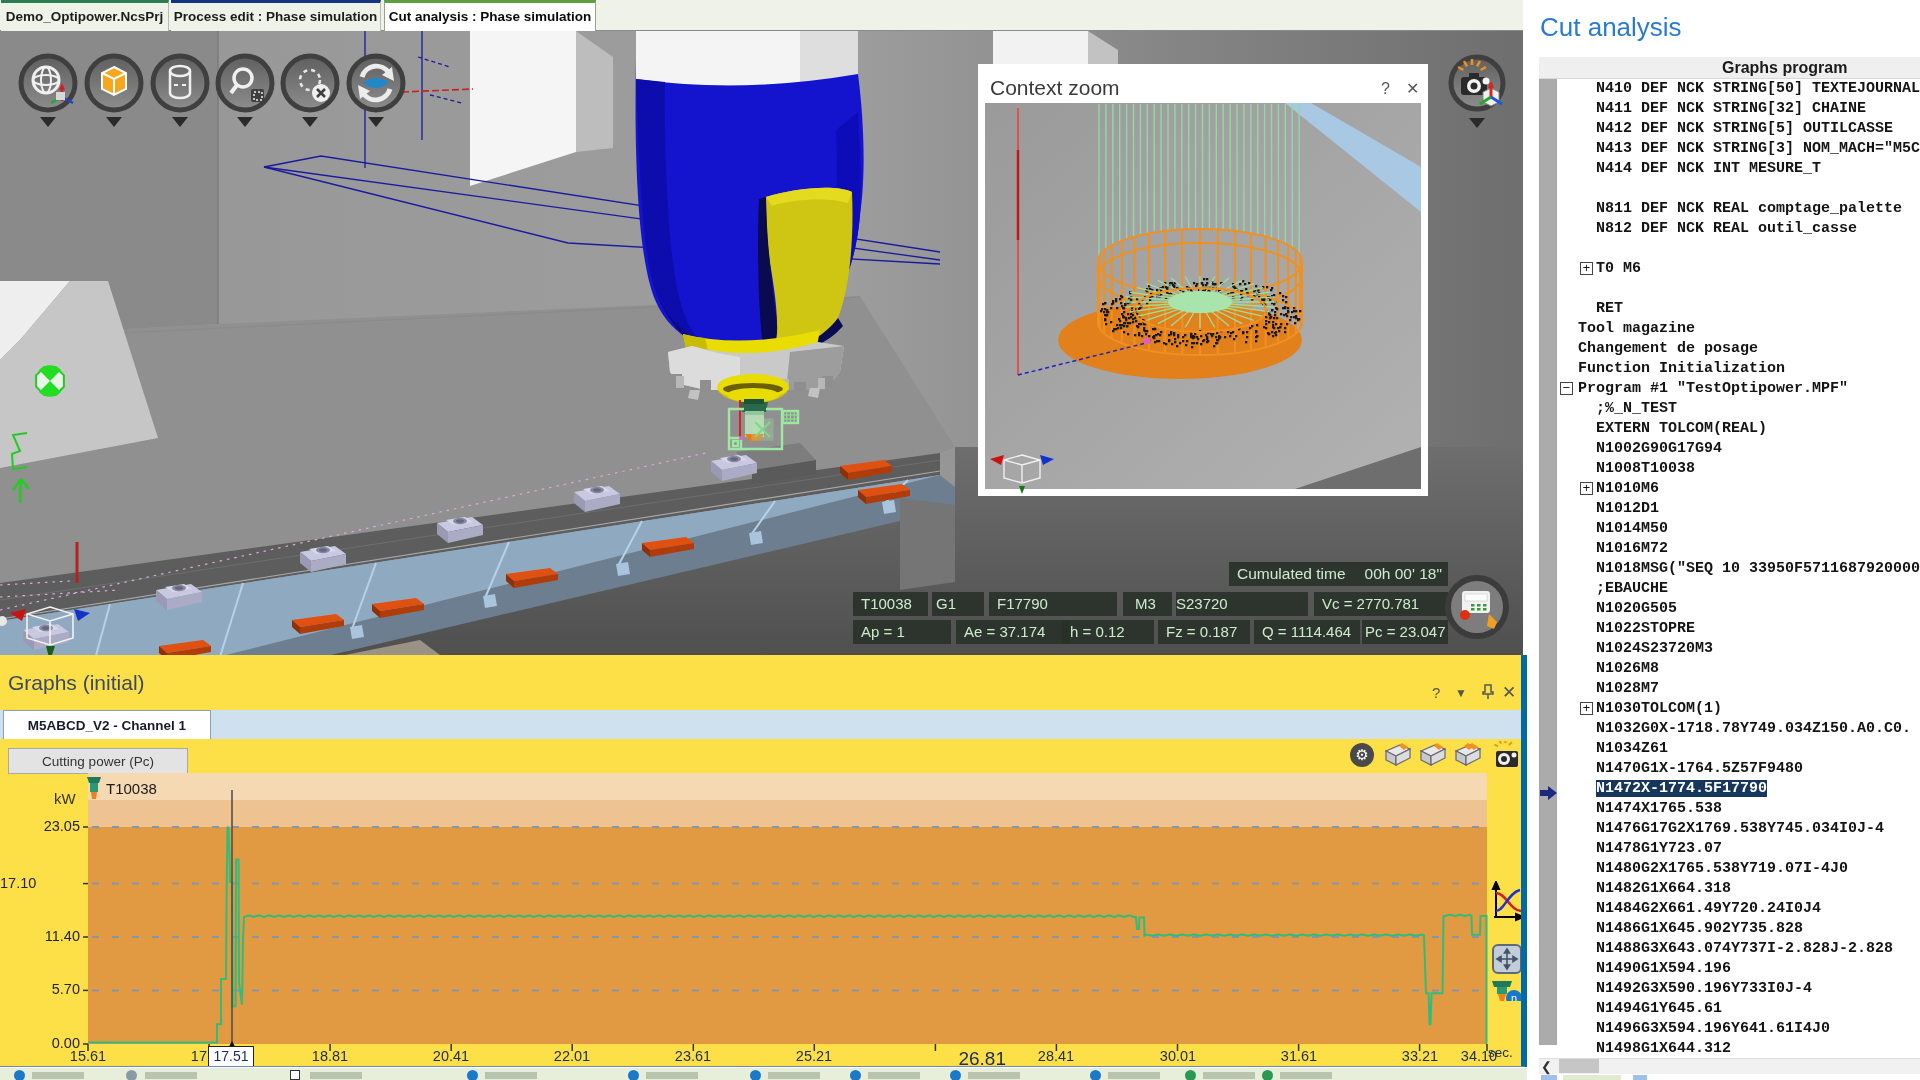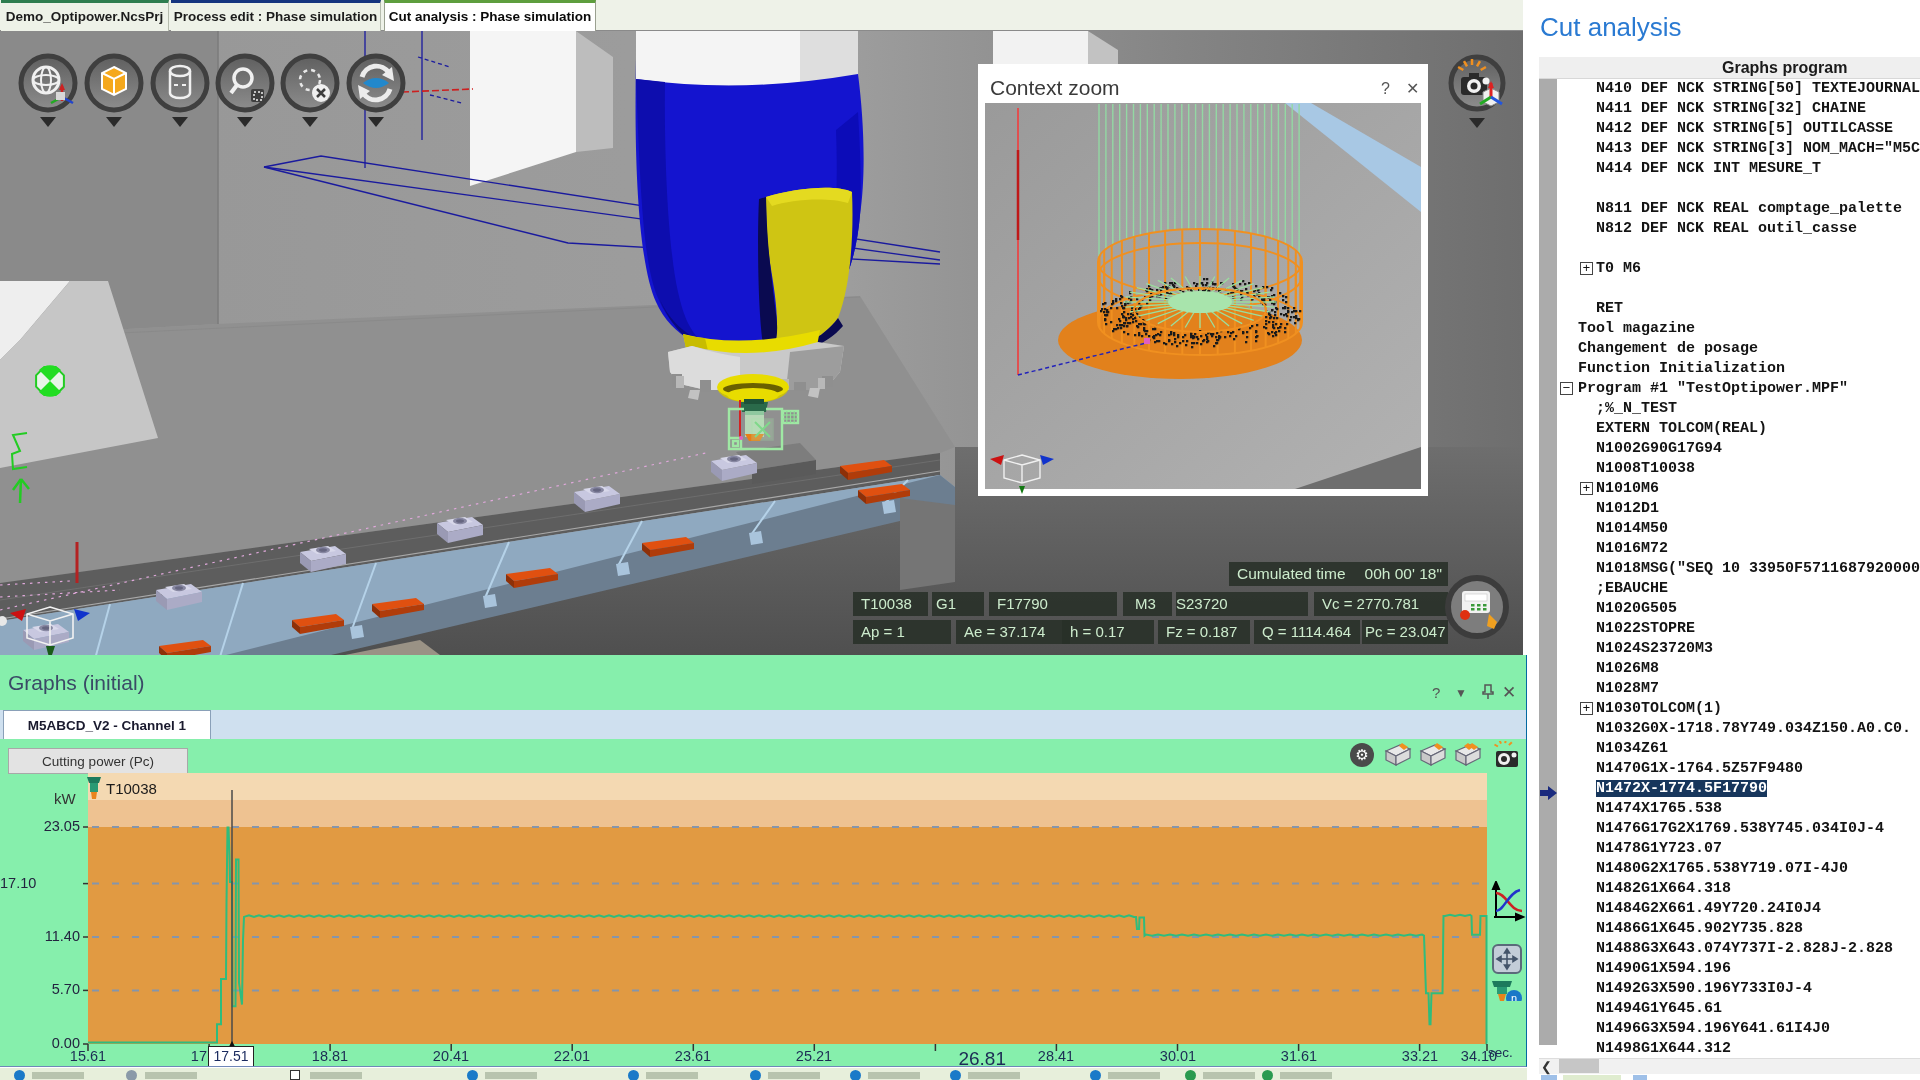--- a/index.html
+++ b/index.html
@@ -885,41 +885,41 @@
 </svg>
 <div class="abs" style="left:1229px;top:531px;width:219px;height:24px;background:rgba(40,48,40,0.88);color:#cdeccd;font-size:15.5px;line-height:24px"><span style="padding-left:8px">Cumulated time</span><span style="position:absolute;right:6px">00h 00' 18"</span></div>
 <div class="abs" style="left:853px;top:561px;width:75px;height:24px;background:rgba(40,48,40,0.88);color:#cdeccd;font-size:15px;line-height:24px;white-space:nowrap;padding-left:8px">T10038</div>
 <div class="abs" style="left:932px;top:561px;width:52px;height:24px;background:rgba(40,48,40,0.88);color:#cdeccd;font-size:15px;line-height:24px;white-space:nowrap;padding-left:4px">G1</div>
 <div class="abs" style="left:989px;top:561px;width:128px;height:24px;background:rgba(40,48,40,0.88);color:#cdeccd;font-size:15px;line-height:24px;white-space:nowrap;padding-left:8px">F17790</div>
 <div class="abs" style="left:1123px;top:561px;width:49px;height:24px;background:rgba(40,48,40,0.88);color:#cdeccd;font-size:15px;line-height:24px;white-space:nowrap;padding-left:12px">M3</div>
 <div class="abs" style="left:1176px;top:561px;width:132px;height:24px;background:rgba(40,48,40,0.88);color:#cdeccd;font-size:15px;line-height:24px;white-space:nowrap;padding-left:0">S23720</div>
 <div class="abs" style="left:1314px;top:561px;width:134px;height:24px;background:rgba(40,48,40,0.88);color:#cdeccd;font-size:15px;line-height:24px;white-space:nowrap;padding-left:8px">Vc = 2770.781</div>
 <div class="abs" style="left:853px;top:589px;width:98px;height:24px;background:rgba(40,48,40,0.88);color:#cdeccd;font-size:15px;line-height:24px;white-space:nowrap;padding-left:8px">Ap = 1</div>
 <div class="abs" style="left:956px;top:589px;width:114px;height:24px;background:rgba(40,48,40,0.88);color:#cdeccd;font-size:15px;line-height:24px;white-space:nowrap;padding-left:8px">Ae = 37.174</div>
-<div class="abs" style="left:1062px;top:589px;width:92px;height:24px;background:rgba(40,48,40,0.88);color:#cdeccd;font-size:15px;line-height:24px;white-space:nowrap;padding-left:8px">h = 0.17</div>
+<div class="abs" style="left:1062px;top:589px;width:92px;height:24px;background:rgba(40,48,40,0.88);color:#cdeccd;font-size:15px;line-height:24px;white-space:nowrap;padding-left:8px">h = 0.12</div>
 <div class="abs" style="left:1158px;top:589px;width:92px;height:24px;background:rgba(40,48,40,0.88);color:#cdeccd;font-size:15px;line-height:24px;white-space:nowrap;padding-left:8px">Fz = 0.187</div>
 <div class="abs" style="left:1254px;top:589px;width:106px;height:24px;background:rgba(40,48,40,0.88);color:#cdeccd;font-size:15px;line-height:24px;white-space:nowrap;padding-left:8px">Q = 1114.464</div>
 <div class="abs" style="left:1362px;top:589px;width:86px;height:24px;background:rgba(40,48,40,0.88);color:#cdeccd;font-size:15px;line-height:24px;white-space:nowrap;padding-left:3px">Pc&nbsp;=&nbsp;23.047</div>
 <svg class="abs" style="left:1444px;top:543px" width="68" height="68">
 <circle cx="33" cy="33" r="29" fill="#7d7d7d" stroke="#3c3c3c" stroke-width="6"></circle>
 <rect x="18" y="17" width="28" height="22" rx="3" fill="#f2f2f2"></rect>
 <rect x="21" y="20" width="22" height="7" fill="#ffffff" stroke="#bbb" stroke-width="0.5"></rect>
 <g fill="#3a9a3a">
 <rect x="27" y="30" width="3.5" height="2.5"></rect>
 <rect x="33" y="30" width="3.5" height="2.5"></rect>
 <rect x="39" y="30" width="3.5" height="2.5"></rect>
 <rect x="27" y="34" width="3.5" height="2.5"></rect>
 <rect x="33" y="34" width="3.5" height="2.5"></rect>
 <rect x="39" y="34" width="3.5" height="2.5"></rect>
 </g>
 <circle cx="21" cy="41" r="5" fill="#e03010"></circle>
 <path d="M45,40 L53,48 L50,55 L43,52 Z" fill="#f0a020"></path>
 </svg>
 </div>
-<div class="abs" style="left:0;top:655px;width:1527px;height:412px;background:#86efac;border-right:1px solid #0369a1;border-bottom:1px solid #7088b8;overflow:hidden">
+<div class="abs" style="left:0;top:655px;width:1527px;height:412px;background:#fde047;border-right:6px solid #0369a1;border-bottom:1px solid #7088b8;overflow:hidden">
 <div class="abs" style="left:8px;top:16px;font-size:21px;color:#3a4a66">Graphs (initial)</div>
 <div class="abs" style="left:1432px;top:29px;font-size:15px;color:#555">?</div>
 <div class="abs" style="left:1455px;top:31px;font-size:12px;color:#555">▼</div>
 <svg class="abs" style="left:1481px;top:29px" width="14" height="15">
         <path d="M4,1 L10,1 L10,8 L12,8 L12,10 L2,10 L2,8 L4,8 Z M7,10 L7,15" stroke="#555" stroke-width="1.5" fill="none"></path>
       </svg>
 <div class="abs" style="left:1502px;top:27px;font-size:17px;color:#555">✕</div>
 <div class="abs" style="left:0;top:55px;width:1527px;height:29px;background:#cfe0ef"></div>
 <div class="abs" style="left:3px;top:55px;width:208px;height:29px;background:#ffffff;border:1px solid #8aa0b8;border-bottom:none;font-size:13.5px;font-weight:bold;color:#1a1a2e;text-align:center;line-height:29px">M5ABCD_V2 - Channel 1</div>
 <div class="abs" style="left:8px;top:93px;width:180px;height:26px;background:#e3e3e3;border:1px solid #a8a8a8;font-size:13.5px;color:#333;text-align:center;line-height:25px">Cutting power (Pc)</div>

